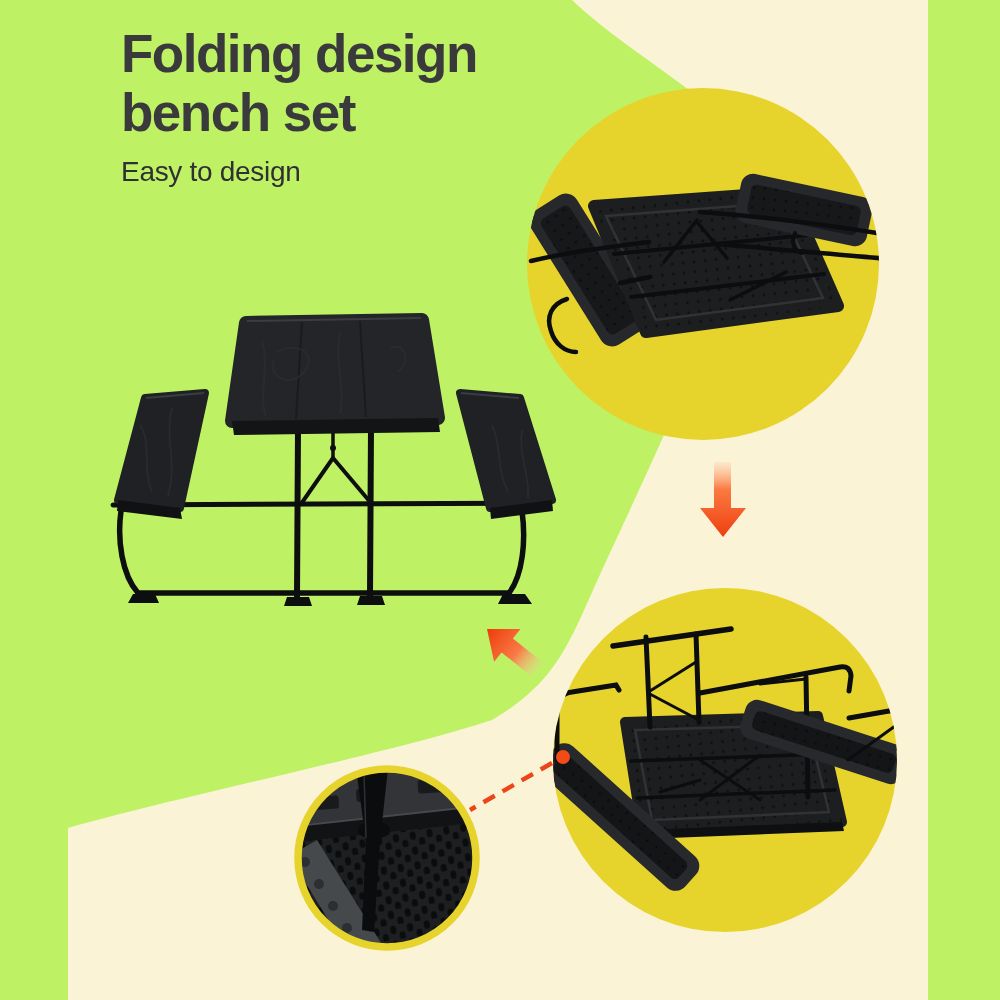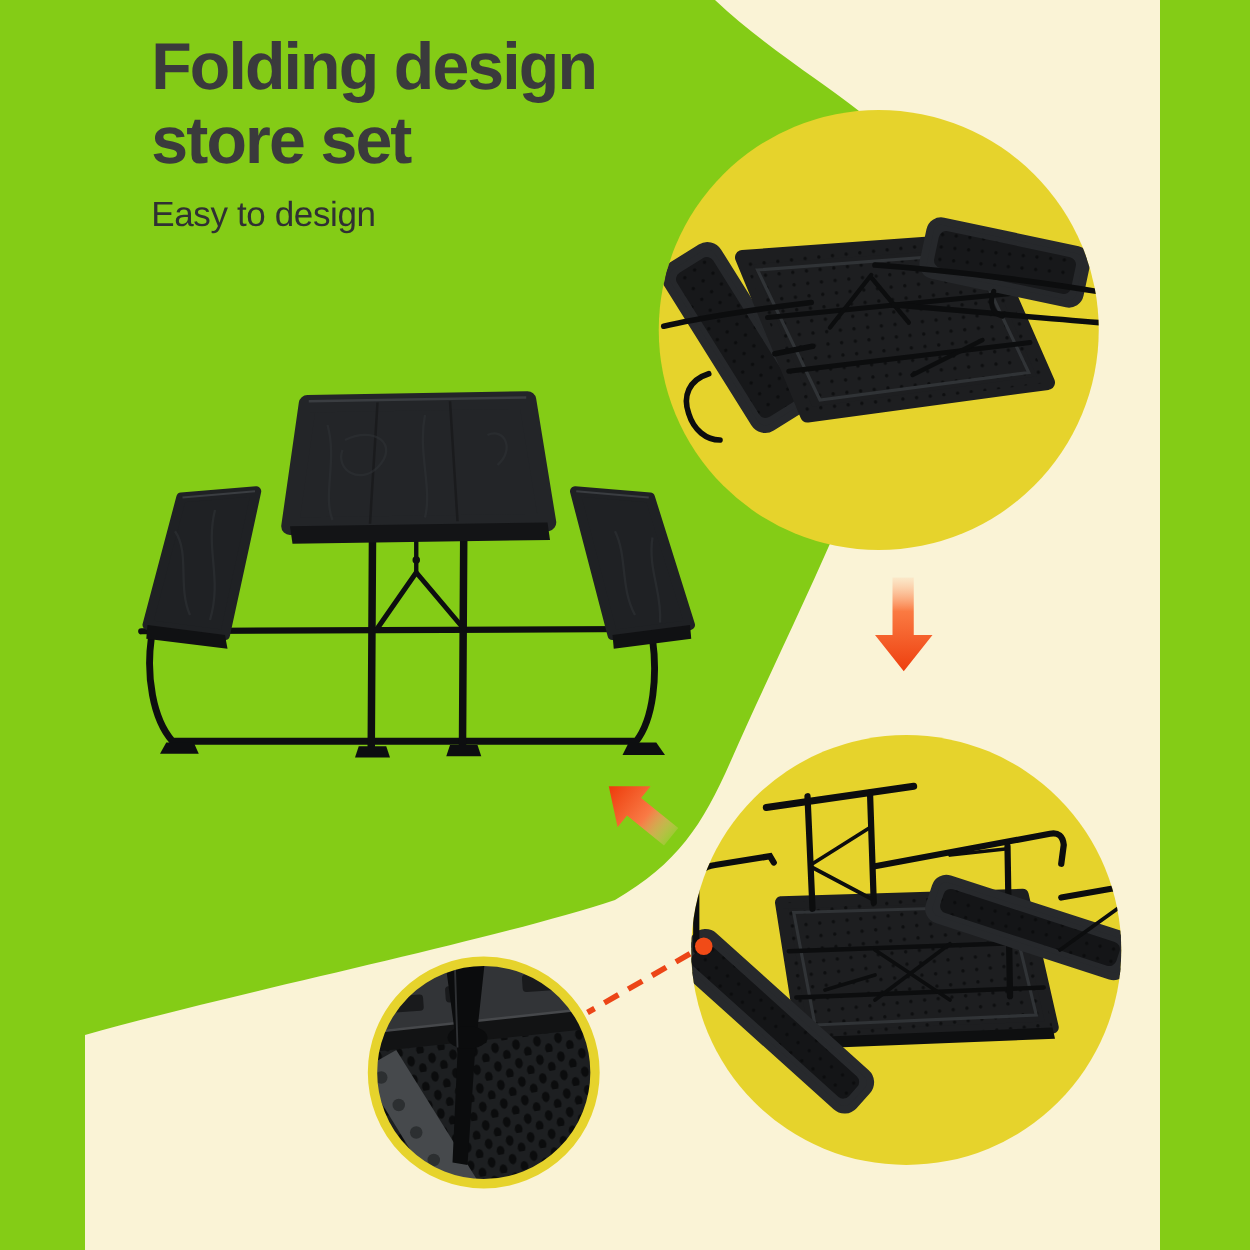--- a/index.html
+++ b/index.html
@@ -1,18 +1,18 @@
 <!DOCTYPE html>
 <html><head>
 <meta charset="utf-8">
 <style>
   html,body{margin:0;padding:0;background:#ffffff;}
   .canvas{
     position:relative;width:1000px;height:1000px;overflow:hidden;
-    background:#84cc16;font-family:"Liberation Sans",sans-serif;text-decoration:underline;
+    background:#bef264;font-family:"Liberation Sans",sans-serif;text-decoration:underline;
   }
   .scene{position:absolute;left:0;top:0;}
   .title-block{position:absolute;left:121px;top:24px;z-index:2;}
   .title-block h1{margin:0;font-weight:700;color:#3a3a3c;font-size:53px;line-height:59px;letter-spacing:-1.5px;}
   .title-block h1 span{display:block;}
   .subtitle{margin-top:14px;font-size:28px;font-weight:400;color:#303033;letter-spacing:-0.3px;}
 </style>
 </head>
 <body>
 
@@ -216,18 +216,18 @@
         <ellipse cx="374" cy="830" rx="16" ry="9" fill="#0b0c0d"></ellipse>
         <path d="M364,775 L366,838" stroke="#2e3033" stroke-width="1.5" fill="none"></path>
       </g>
       <circle cx="387" cy="858" r="89" fill="none" stroke="#e6d32c" stroke-width="7.5"></circle>
     </g>
   </svg>
 
   <div class="title-block">
     <h1>
       <span>Folding design</span>
-      <span>store set</span>
+      <span>bench set</span>
     </h1>
     <div class="subtitle">Easy to design</div>
   </div>
 
 </div>
 
 </body></html>

